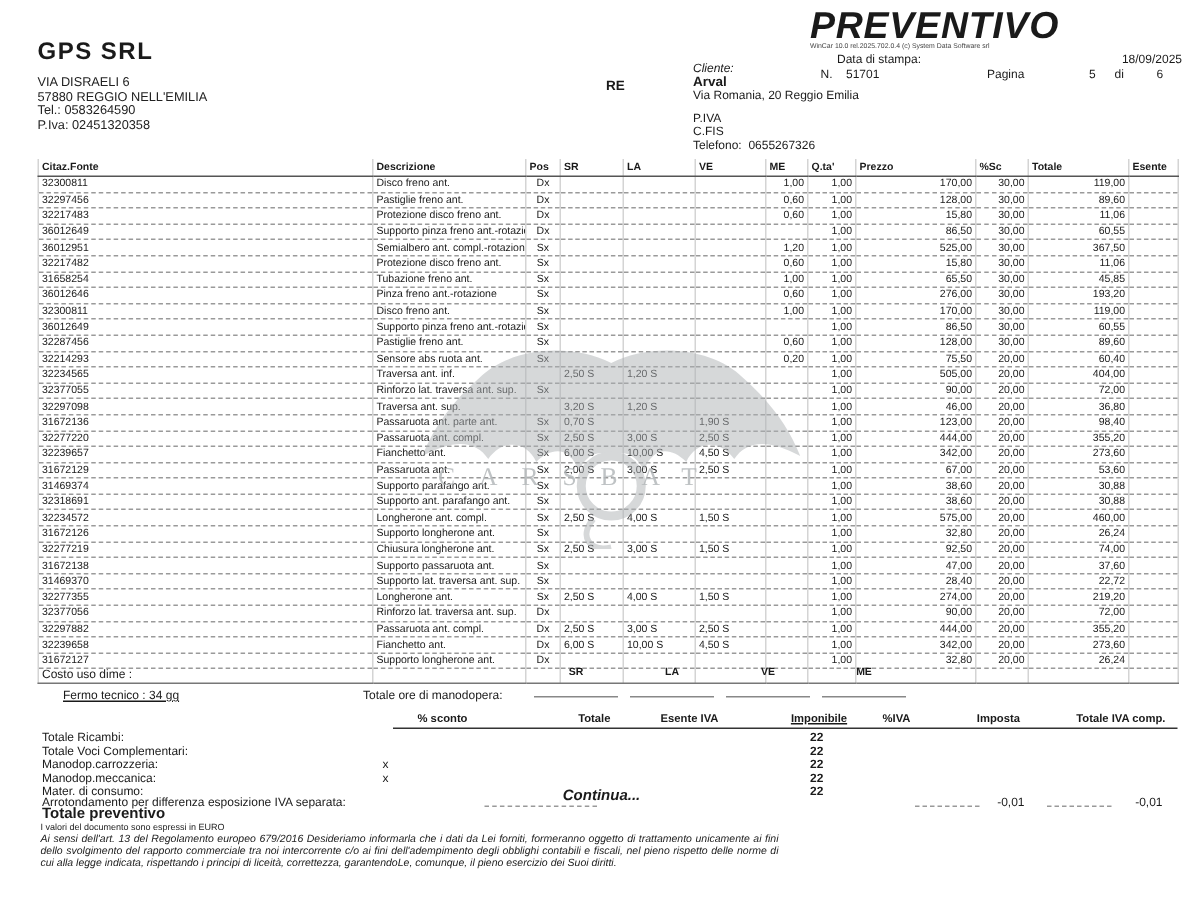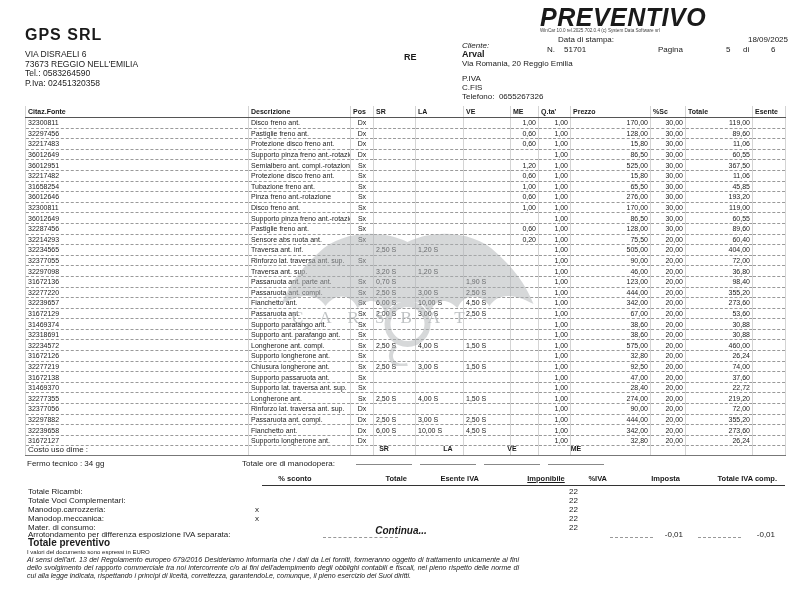--- a/index.html
+++ b/index.html
@@ -39,36 +39,36 @@
   .c6,.c7,.c8,.c9,.c10{text-align:right;}
   .c11{text-align:center;}
 
   
   .wm{position:absolute;left:275px;top:226px;opacity:.5;pointer-events:none;}
   .wm-letters{position:absolute;left:292px;top:308px;font-family:"Liberation Serif",serif;font-size:17px;letter-spacing:16px;color:#b5b9bb;opacity:.85;pointer-events:none;}
 
   
   .labor{position:absolute;left:25px;top:444px;width:760px;height:28px;font-size:8px;}
   .labor .costo{position:absolute;left:3px;top:1px;}
-  .labor .fermo{position:absolute;left:2px;top:15px;}
+  .labor .fermo{position:absolute;left:17px;top:15px;text-decoration:underline;}
   .labor .ore{position:absolute;left:0;top:15px;width:310px;text-align:right;}
   .labor .seg{position:absolute;top:12px;width:56px;height:8px;border-bottom:1px solid #888;}
   .labor .seg-label{position:absolute;top:-11px;left:0;width:56px;text-align:center;font-size:7px;font-weight:bold;}
 
   
   .tot-head{position:absolute;left:25px;top:474px;width:760px;height:12px;font-size:7.5px;font-weight:bold;}
   .tot-head span{position:absolute;top:0;}
   .tot-line{position:absolute;left:262px;top:485px;width:523px;border-top:1px solid #333;}
 
   
   .tot-rows{position:absolute;left:25px;top:487px;width:760px;font-size:8px;}
   .tot-row{position:absolute;left:0;width:760px;height:9px;}
   .tot-row .lab{position:absolute;left:3px;top:0;}
   .tot-row .mark{position:absolute;left:230px;top:0;width:14px;}
-  .tot-row .iva{position:absolute;left:515px;top:0;width:67px;text-align:center;}
+  .tot-row .iva{position:absolute;left:515px;top:0;width:67px;text-align:left;font-weight:bold;}
 
   .round-row{position:absolute;left:25px;top:530px;width:760px;height:9px;font-size:8px;}
   .round-row .lab{position:absolute;left:3px;top:0;}
   .round-row .dash{position:absolute;top:1px;height:6px;border-bottom:1px dashed #999;}
   .round-row .d1{left:298px;width:75px;}
   .round-row .d2{left:585px;width:43px;}
   .round-row .d3{left:673px;width:43px;}
   .round-row .v1{position:absolute;left:626px;width:32px;text-align:right;}
   .round-row .v2{position:absolute;left:718px;width:32px;text-align:right;}
 
@@ -80,21 +80,21 @@
 </style>
 </head>
 <body>
 
 <div class="page">
 
   <div class="company">
     <div class="company-name">GPS SRL</div>
     <div class="company-lines">
       <div>VIA DISRAELI 6</div>
-      <div>73673   REGGIO NELL'EMILIA</div>
+      <div>57880   REGGIO NELL'EMILIA</div>
       <div>Tel.: 0583264590</div>
       <div>P.Iva: 02451320358</div>
     </div>
   </div>
 
   <div class="dochead">
     <div class="doc-title">PREVENTIVO</div>
     <div class="soft-line">WinCar 10.0 rel.2025.702.0.4 (c) System Data Software srl</div>
     <div class="print-row">
       <span>Data di stampa:</span>

